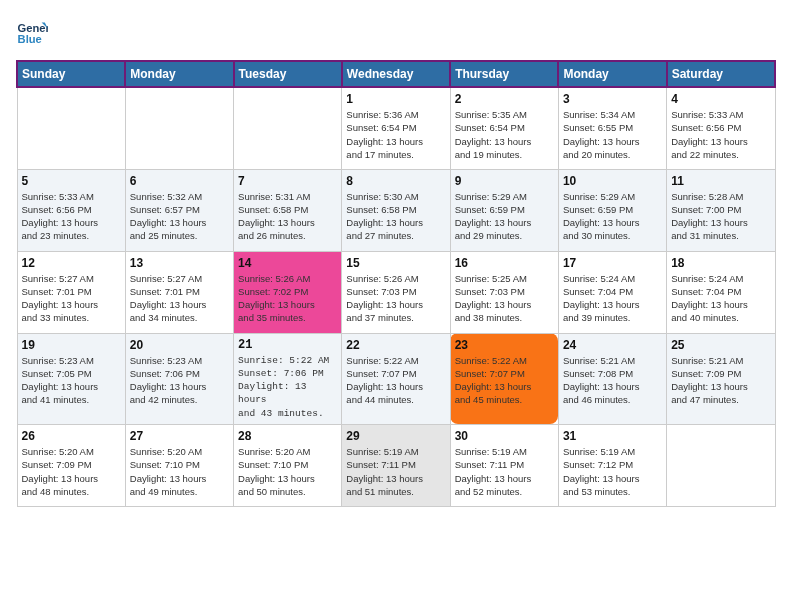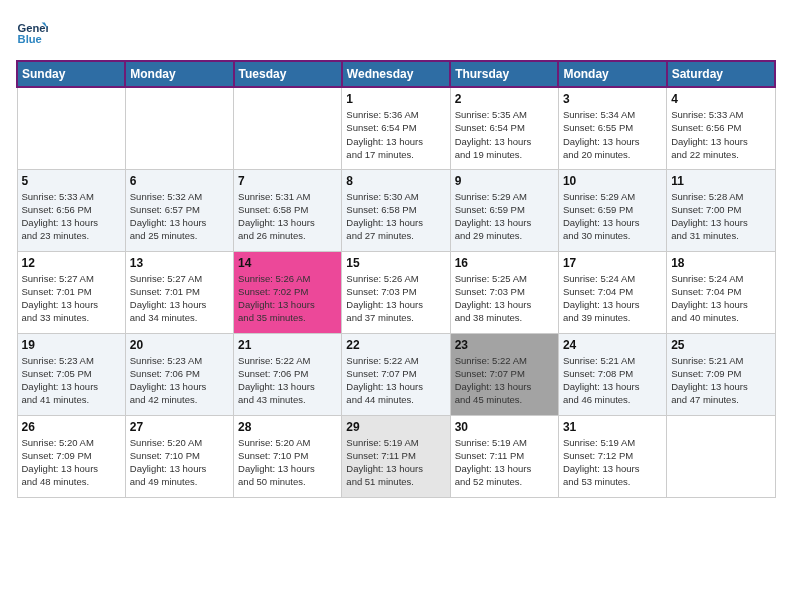--- a/index.html
+++ b/index.html
@@ -191,29 +191,29 @@
       </tr>
       <tr>
         <td style="background: rgb(240, 244, 248);">
           <div class="day-num">19</div>
           <div class="cell-info">Sunrise: 5:23 AM<br>Sunset: 7:05 PM<br>Daylight: 13 hours<br>and 41 minutes.</div>
         </td>
         <td style="background: rgb(240, 244, 248);">
           <div class="day-num">20</div>
           <div class="cell-info">Sunrise: 5:23 AM<br>Sunset: 7:06 PM<br>Daylight: 13 hours<br>and 42 minutes.</div>
         </td>
-        <td style="background: rgb(240, 244, 248);">
+        <td style="background: rgb(240, 244, 248); font-family: Liberation Mono, monospace;">
           <div class="day-num">21</div>
           <div class="cell-info">Sunrise: 5:22 AM<br>Sunset: 7:06 PM<br>Daylight: 13 hours<br>and 43 minutes.</div>
         </td>
         <td style="background: rgb(240, 244, 248);">
           <div class="day-num">22</div>
           <div class="cell-info">Sunrise: 5:22 AM<br>Sunset: 7:07 PM<br>Daylight: 13 hours<br>and 44 minutes.</div>
         </td>
-        <td style="background: #a3a3a3;">
+        <td style="background: #f97316; border-radius: 8px;">
           <div class="day-num">23</div>
           <div class="cell-info">Sunrise: 5:22 AM<br>Sunset: 7:07 PM<br>Daylight: 13 hours<br>and 45 minutes.</div>
         </td>
         <td style="background: rgb(240, 244, 248);">
           <div class="day-num">24</div>
           <div class="cell-info">Sunrise: 5:21 AM<br>Sunset: 7:08 PM<br>Daylight: 13 hours<br>and 46 minutes.</div>
         </td>
         <td style="background: rgb(240, 244, 248);">
           <div class="day-num">25</div>
           <div class="cell-info">Sunrise: 5:21 AM<br>Sunset: 7:09 PM<br>Daylight: 13 hours<br>and 47 minutes.</div>

